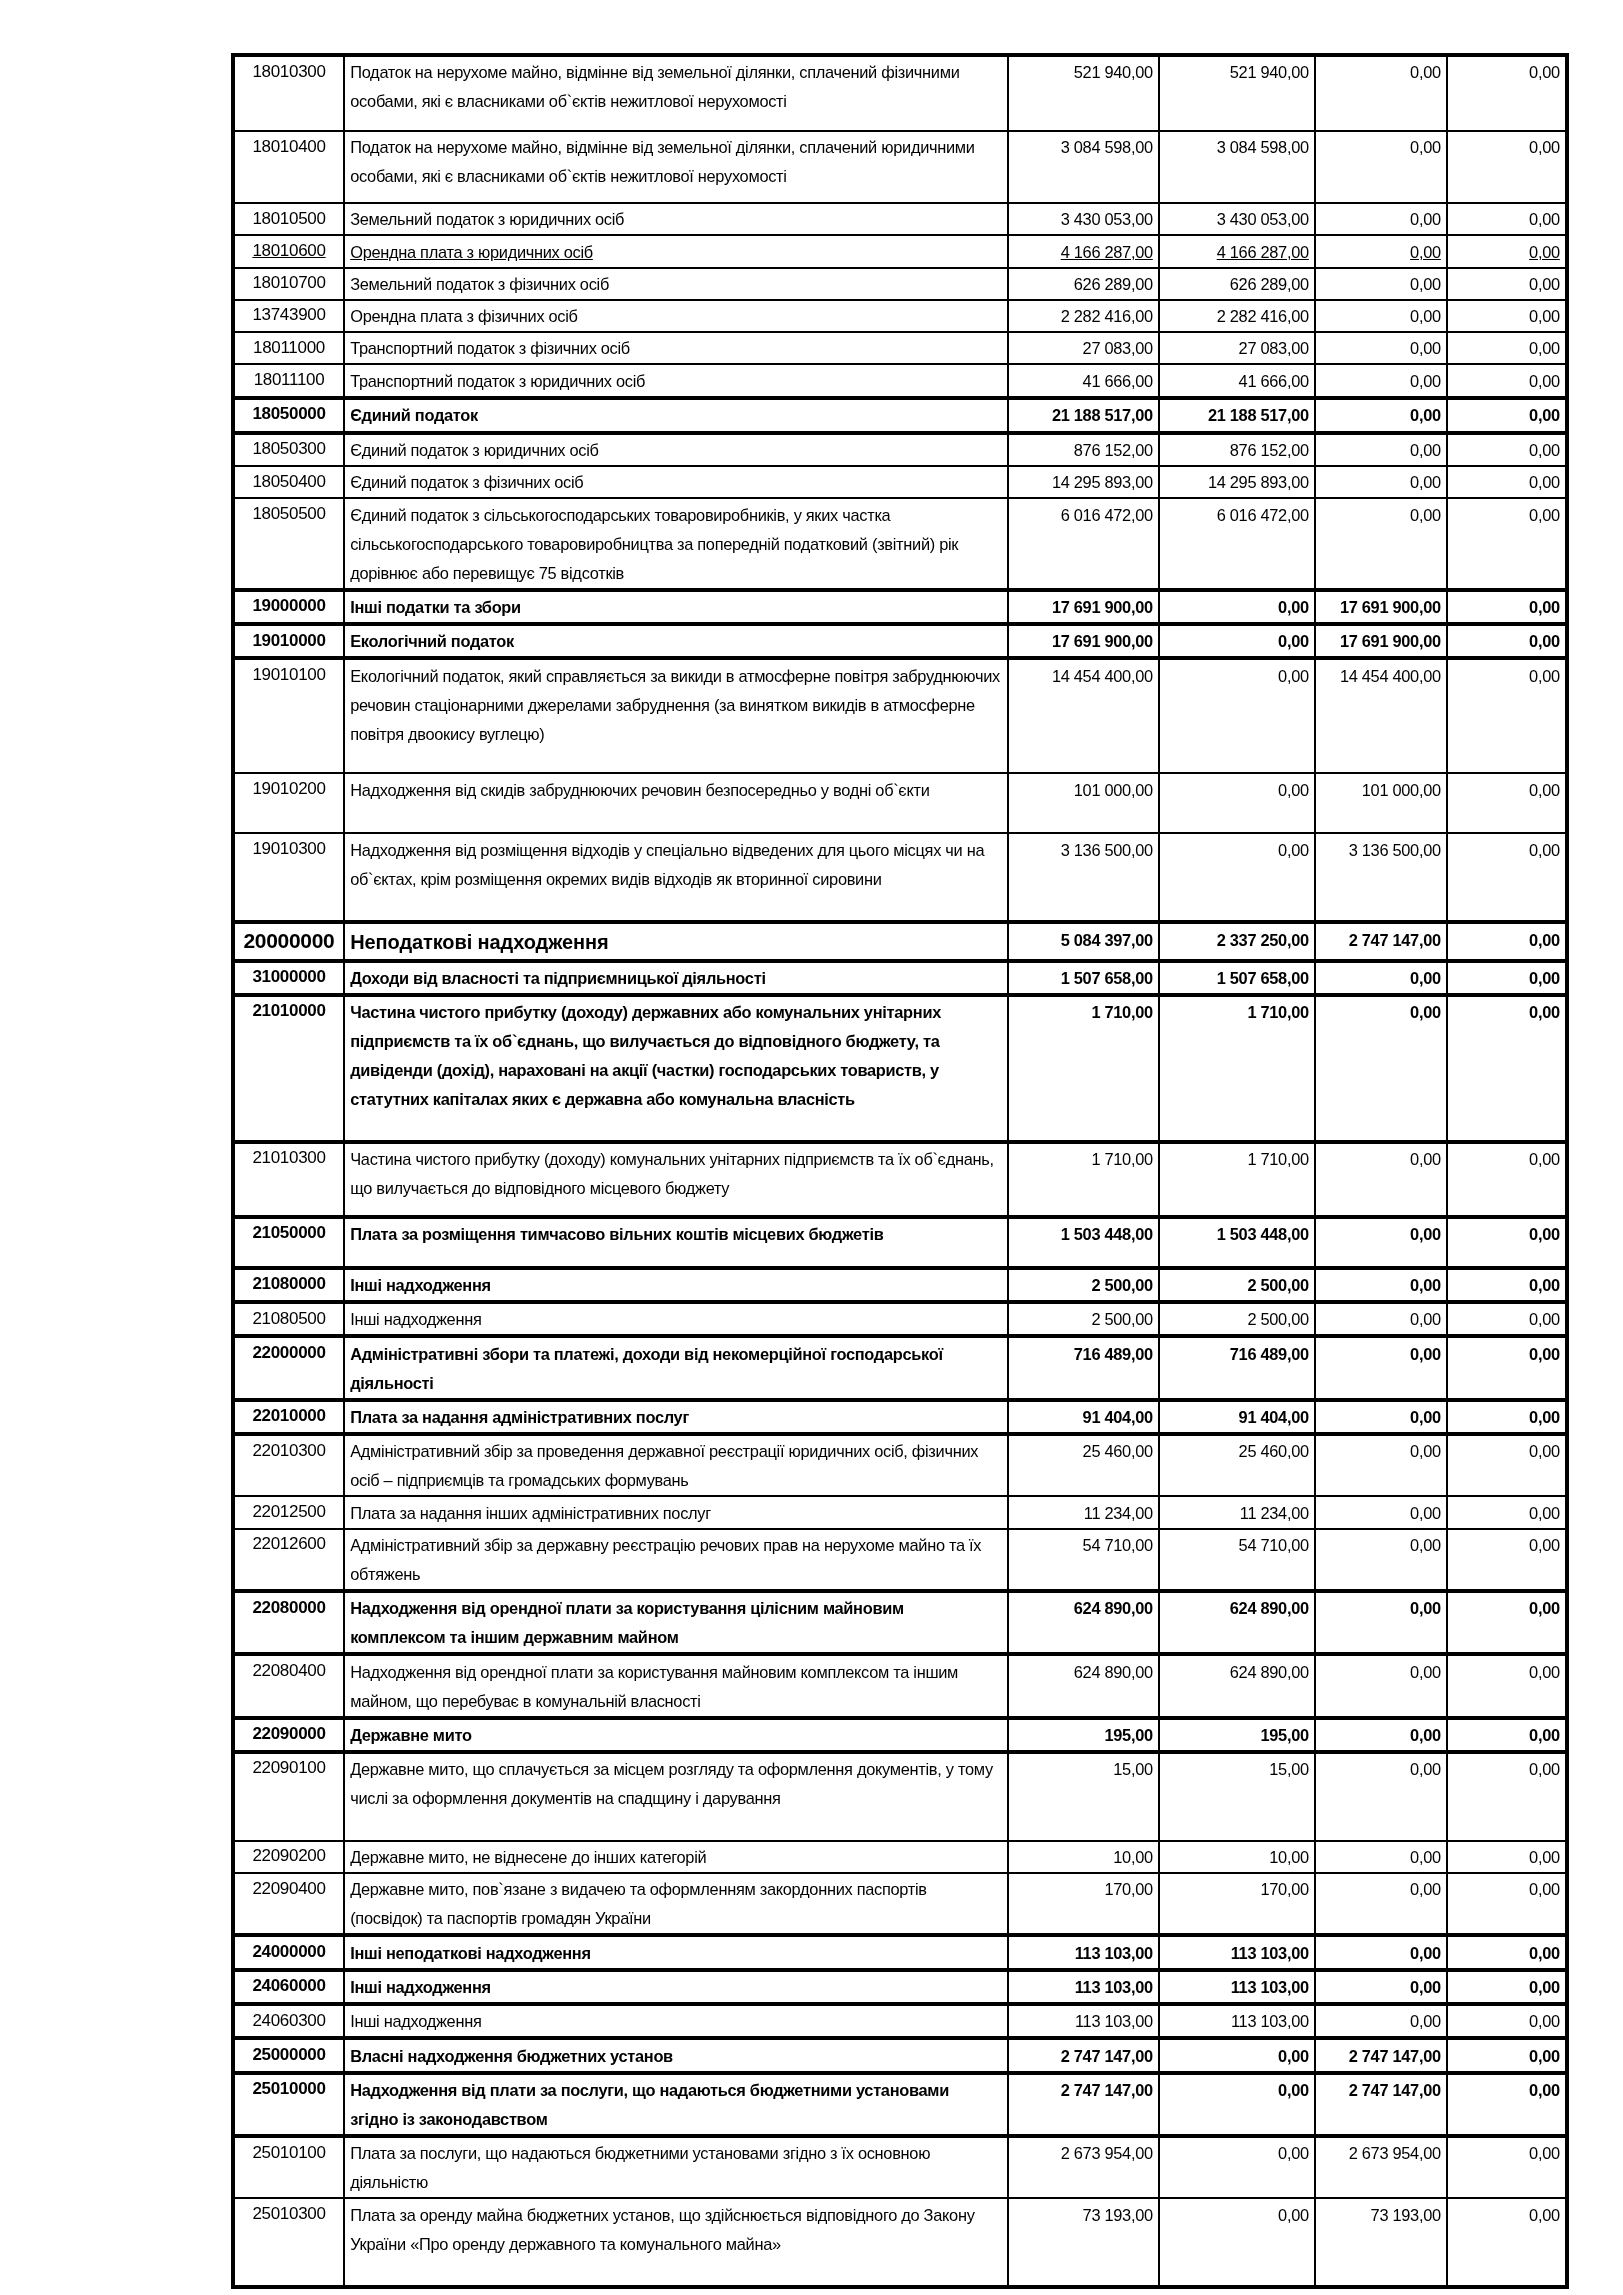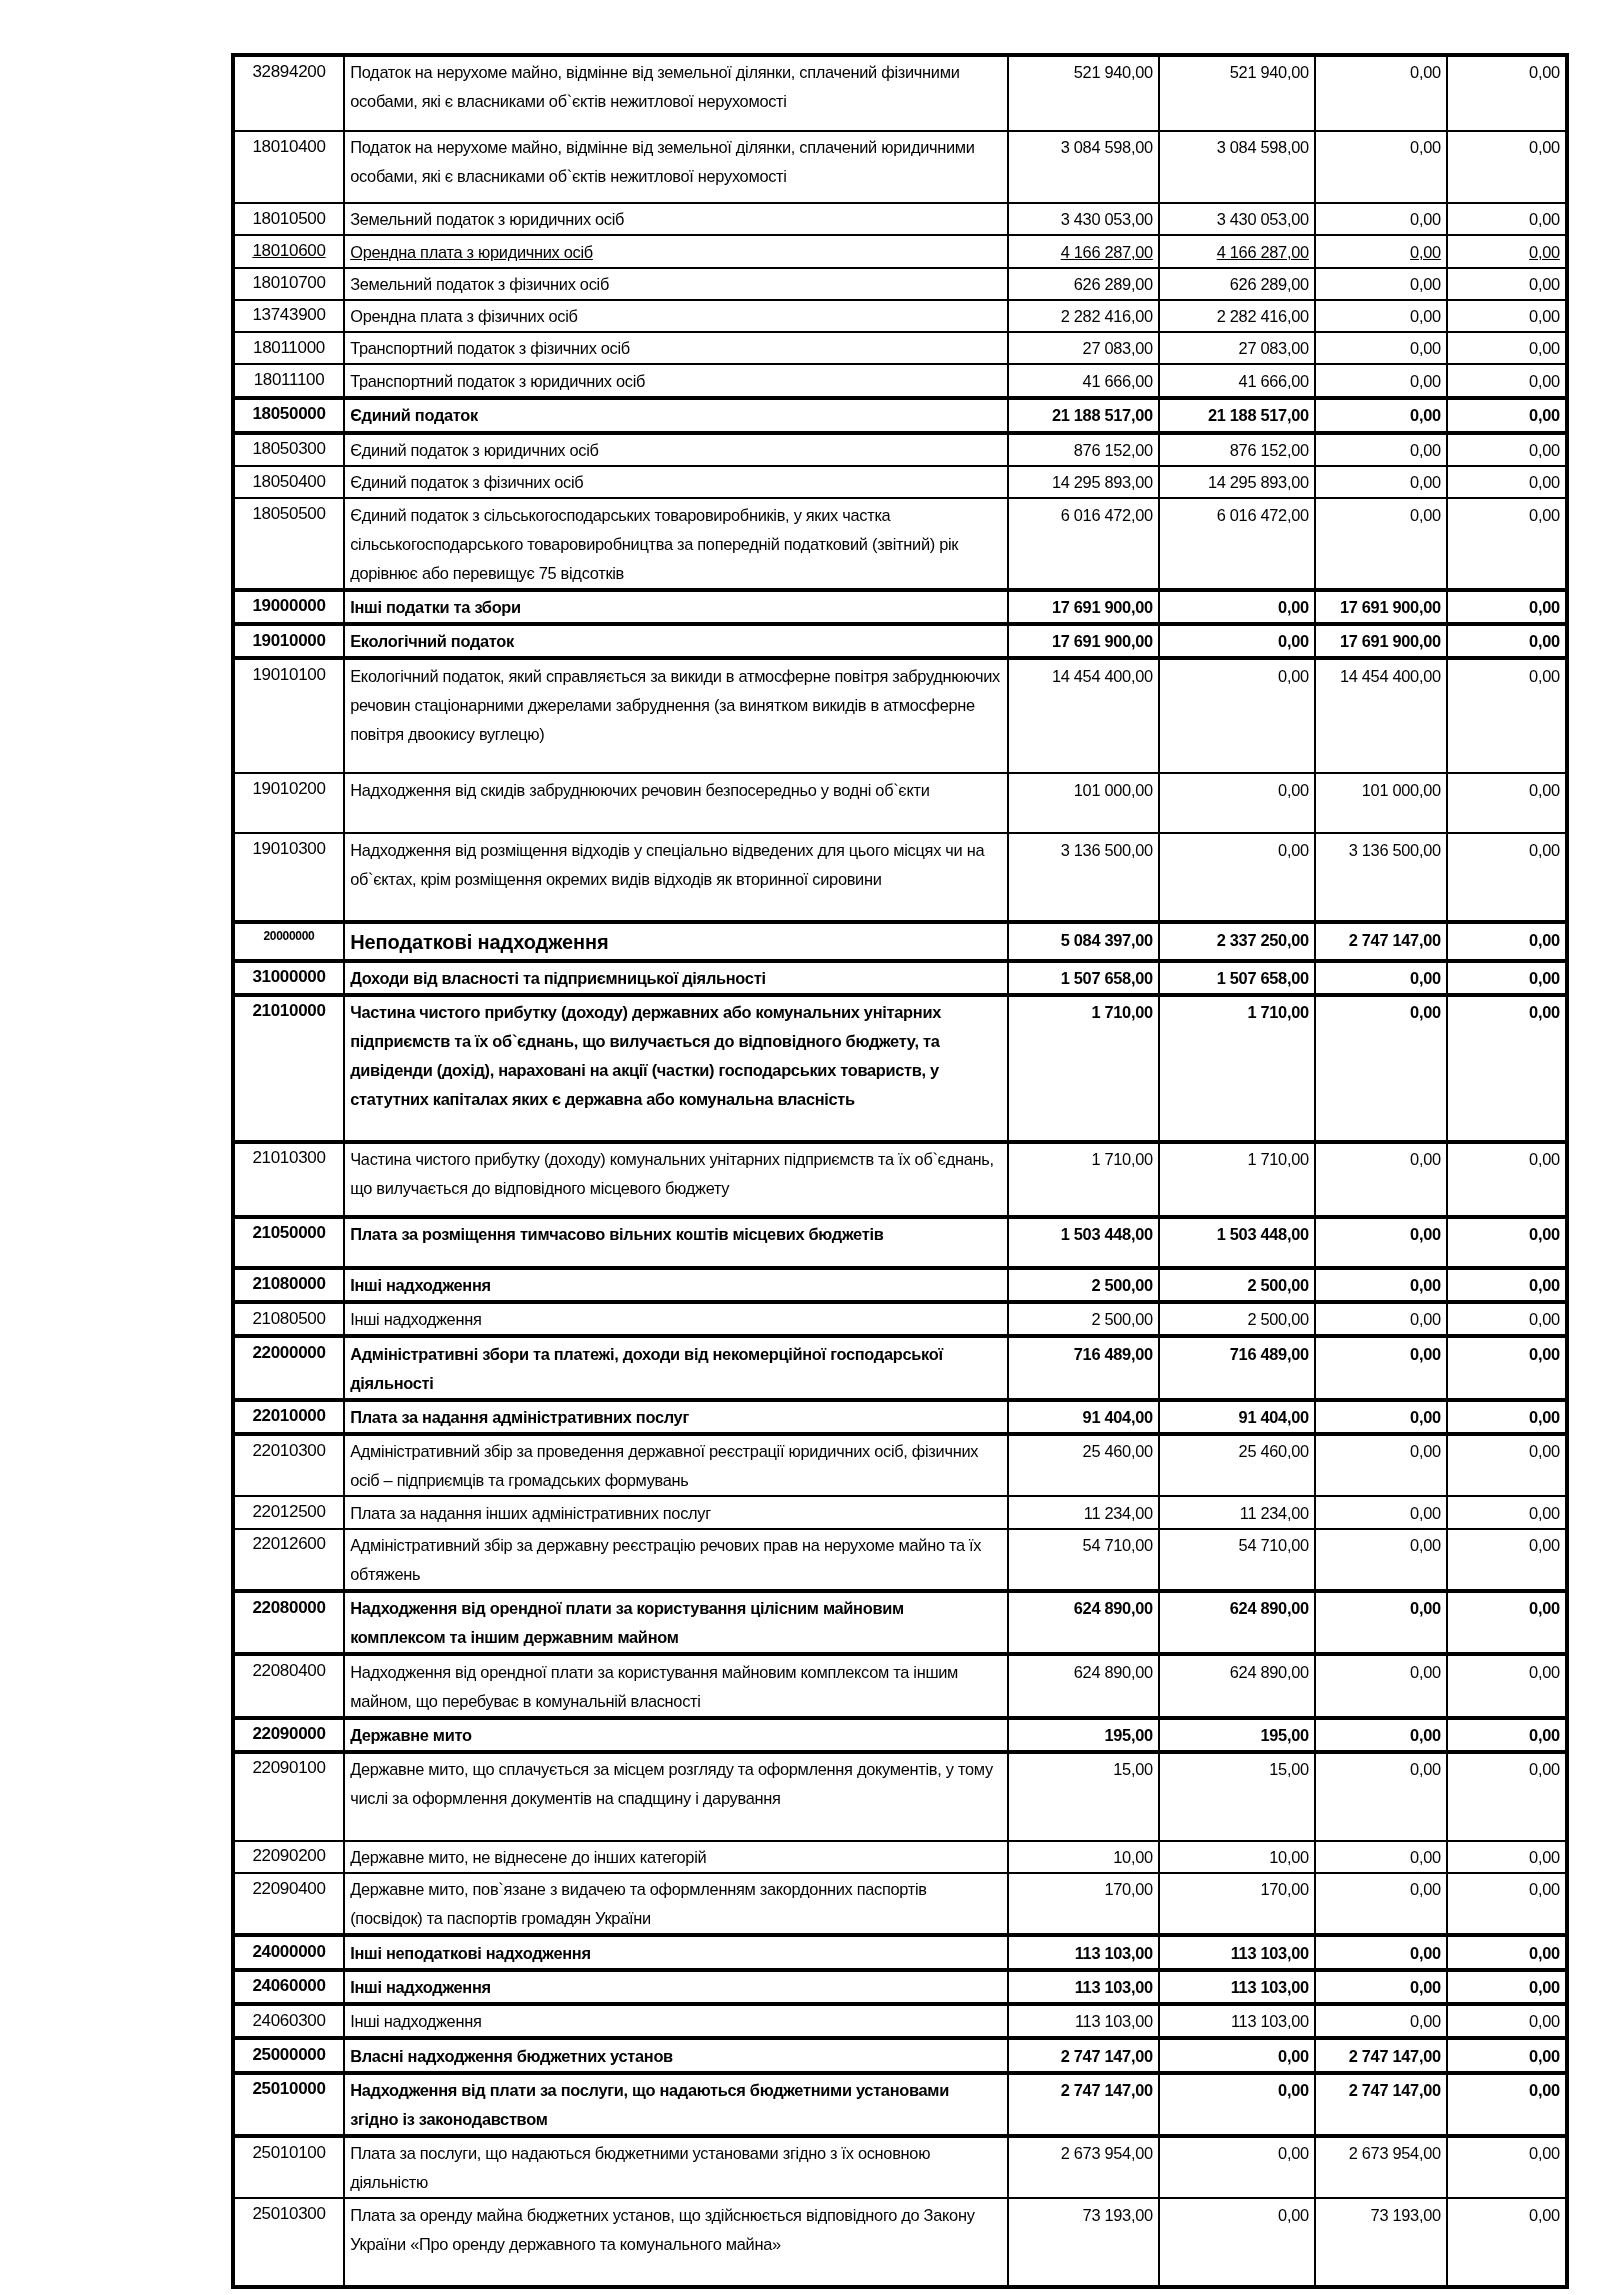--- a/index.html
+++ b/index.html
@@ -43,38 +43,38 @@
   }
   td.num{
     font-size:16.4px;
     line-height:29px;
     letter-spacing:-0.3px;
     text-align:right;
     padding:1.3px 5.2px 0 1.3px;
     white-space:nowrap;
   }
   tr.large td.desc{font-size:20px;line-height:33px;letter-spacing:-0.1px;}
-  tr.large td.code{font-size:12px;}
+  tr.large td.code{font-size:21px;}
 </style>
 </head>
 <body>
 
 <div class="page">
   <table class="budget">
     <colgroup>
       <col style="width:111px">
       <col style="width:664px">
       <col style="width:151px">
       <col style="width:156px">
       <col style="width:132px">
       <col style="width:120px">
     </colgroup>
     <tbody>
         <tr class="" style="height: 76px;">
-          <td class="code">32894200</td>
+          <td class="code">18010300</td>
           <td class="desc">Податок на нерухоме майно, відмінне від земельної ділянки, сплачений фізичними особами, які є власниками об`єктів нежитлової нерухомості</td>
           <td class="num">521 940,00</td>
           <td class="num">521 940,00</td>
           <td class="num">0,00</td>
           <td class="num">0,00</td>
         </tr>
         <tr class="" style="height: 72px;">
           <td class="code">18010400</td>
           <td class="desc">Податок на нерухоме майно, відмінне від земельної ділянки, сплачений юридичними особами, які є власниками об`єктів нежитлової нерухомості</td>
           <td class="num">3 084 598,00</td>

